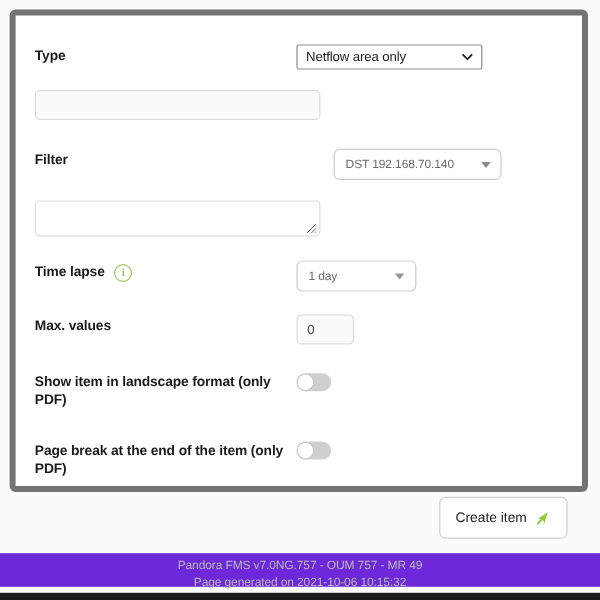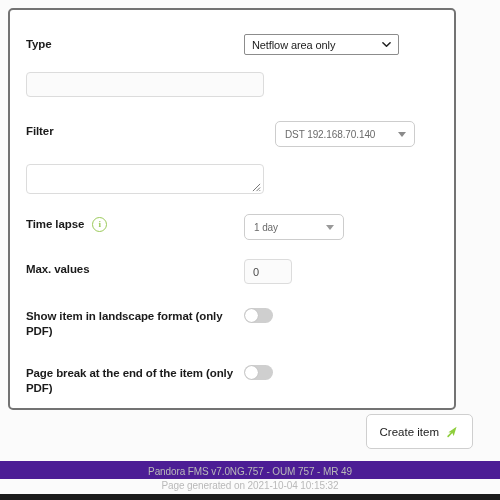--- a/index.html
+++ b/index.html
@@ -16,25 +16,25 @@
     font-size: 11px;
     color: #111;
     position: relative;
   }
 
   
   .card {
     position: absolute;
     left: 8px;
     top: 8px;
-    width: 448px;
+    width: 482px;
     height: 402px;
     box-sizing: border-box;
     background: #ffffff;
-    border: 2px solid #737373;
+    border: 5px solid #737373;
     border-radius: 5px;
     overflow: hidden;
     text-decoration: underline;
   }
 
   .form {
     position: absolute;
     left: 0; top: 0; right: 0; bottom: 0;
   }
 
@@ -215,22 +215,22 @@
     cursor: pointer;
   }
   .btn .arrow { width: 13px; height: 13px; display: block; }
 
   
   .footer {
     position: absolute;
     left: 0;
     top: 461px;
     width: 500px;
-    height: 18px;
-    background: #4c1d95;
+    height: 28px;
+    background: #6d28d9;
     color: #b9b9b9;
     font-size: 10px;
     text-align: center;
     padding-top: 4px;
     box-sizing: border-box;
     line-height: 14px;
     letter-spacing: -0.1px;
   }
   .footer-strip {
     position: absolute;
@@ -331,15 +331,15 @@
     <span>Create item</span>
     <svg class="arrow" viewBox="0 0 16 16">
       <path d="M3 9 L13 2 L9.5 13.5 L7.6 9.6 Z" fill="#8ece3c"></path>
       <path d="M7.2 9.2 L2.6 14" stroke="#8ece3c" stroke-width="2" stroke-linecap="round"></path>
     </svg>
   </div>
 </div>
 
 <div class="footer">
   <div>Pandora FMS v7.0NG.757 - OUM 757 - MR 49</div>
-  <div>Page generated on 2021-10-04 10:15:32</div>
+  <div>Page generated on 2021-10-06 10:15:32</div>
 </div>
 <div class="footer-strip"></div>
 
 </body></html>

